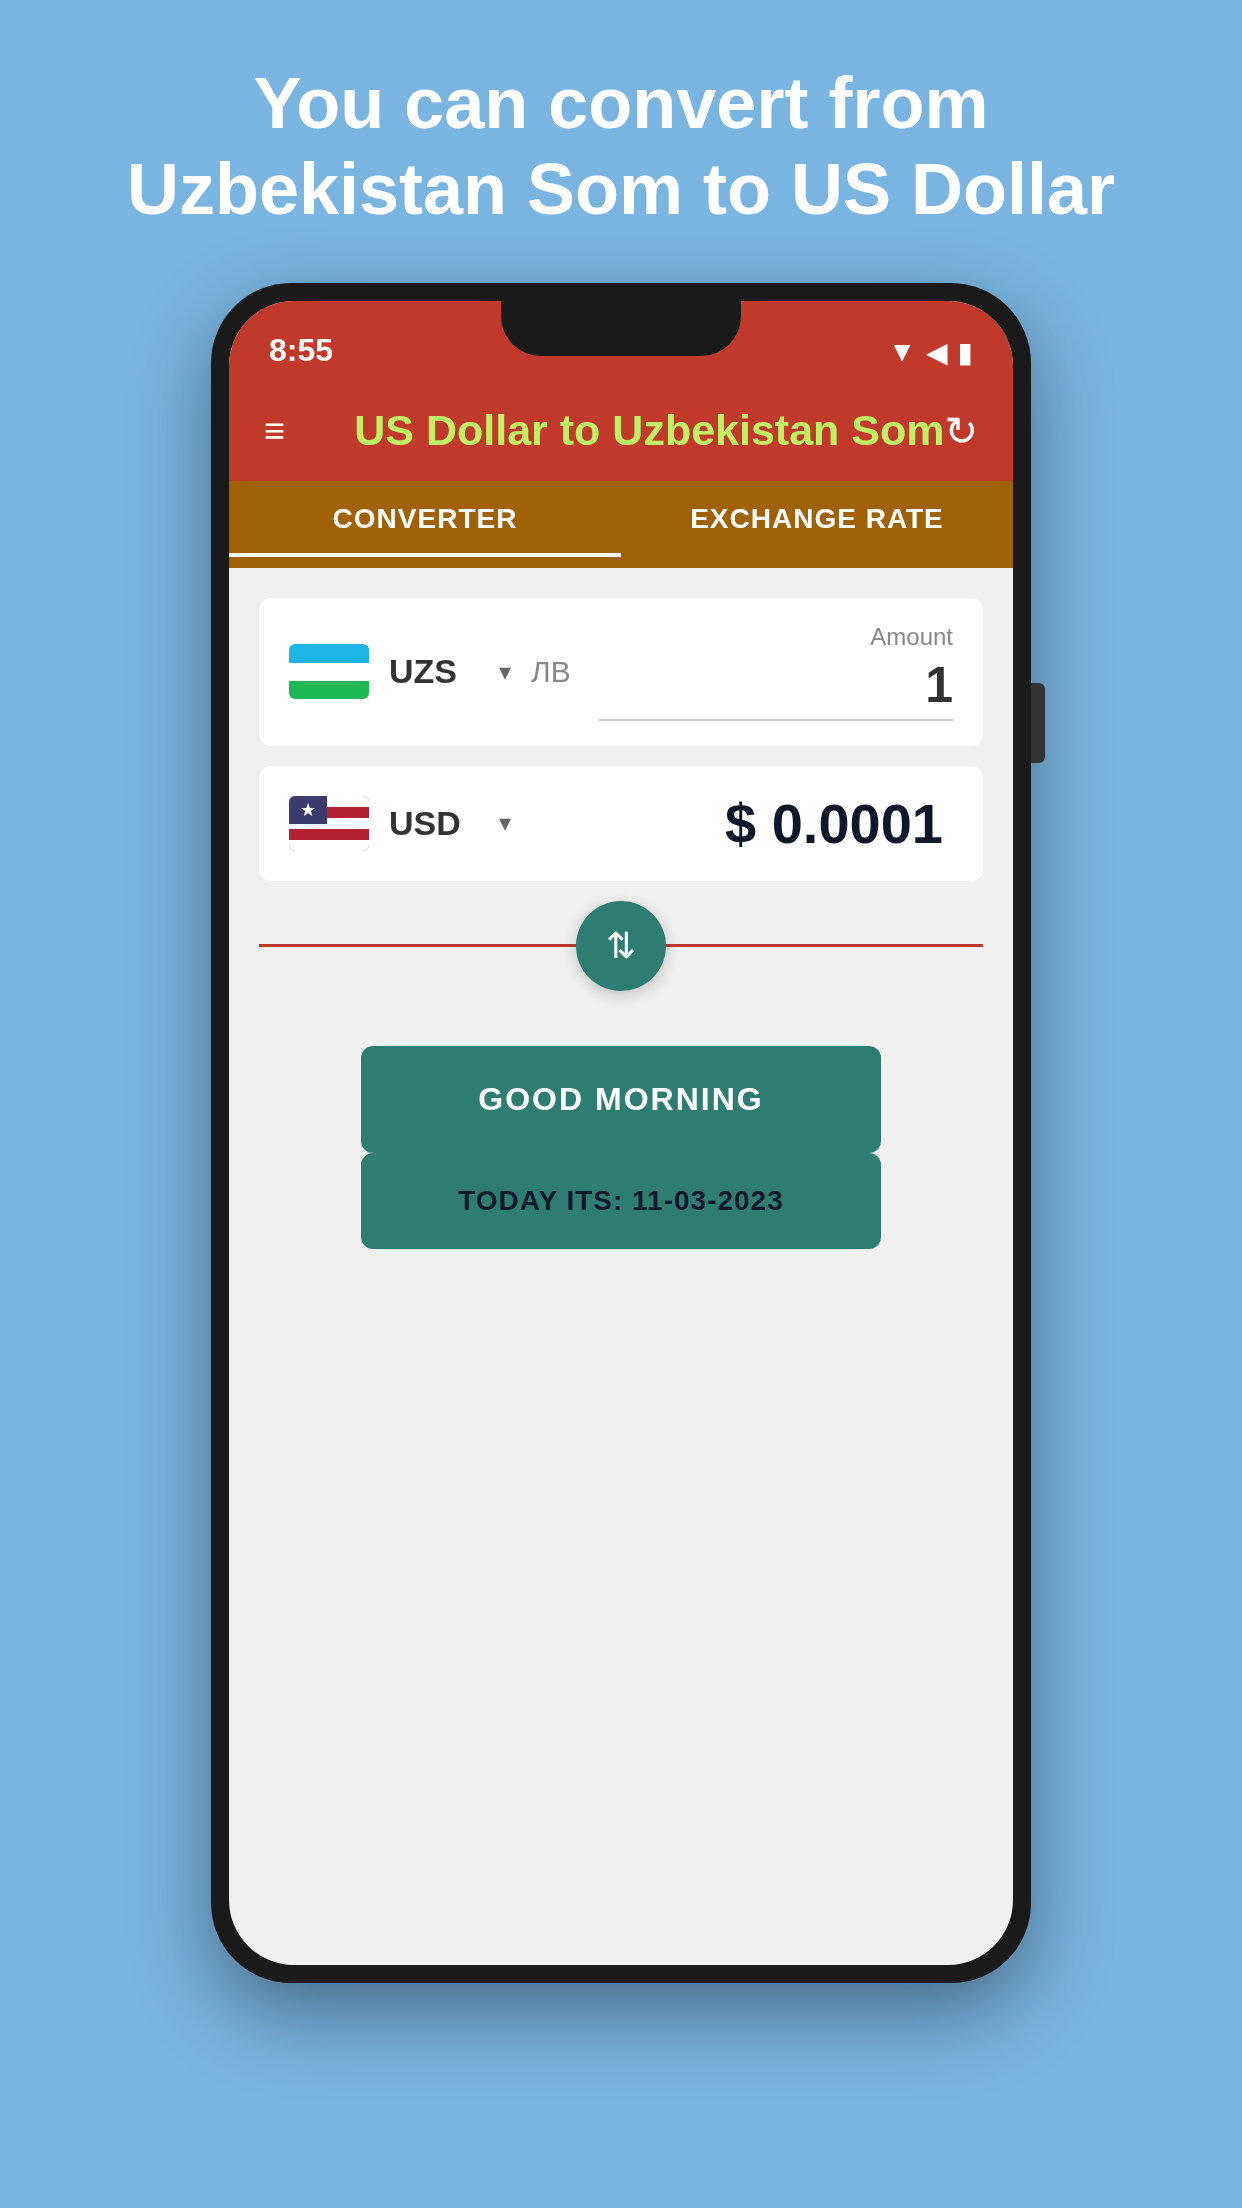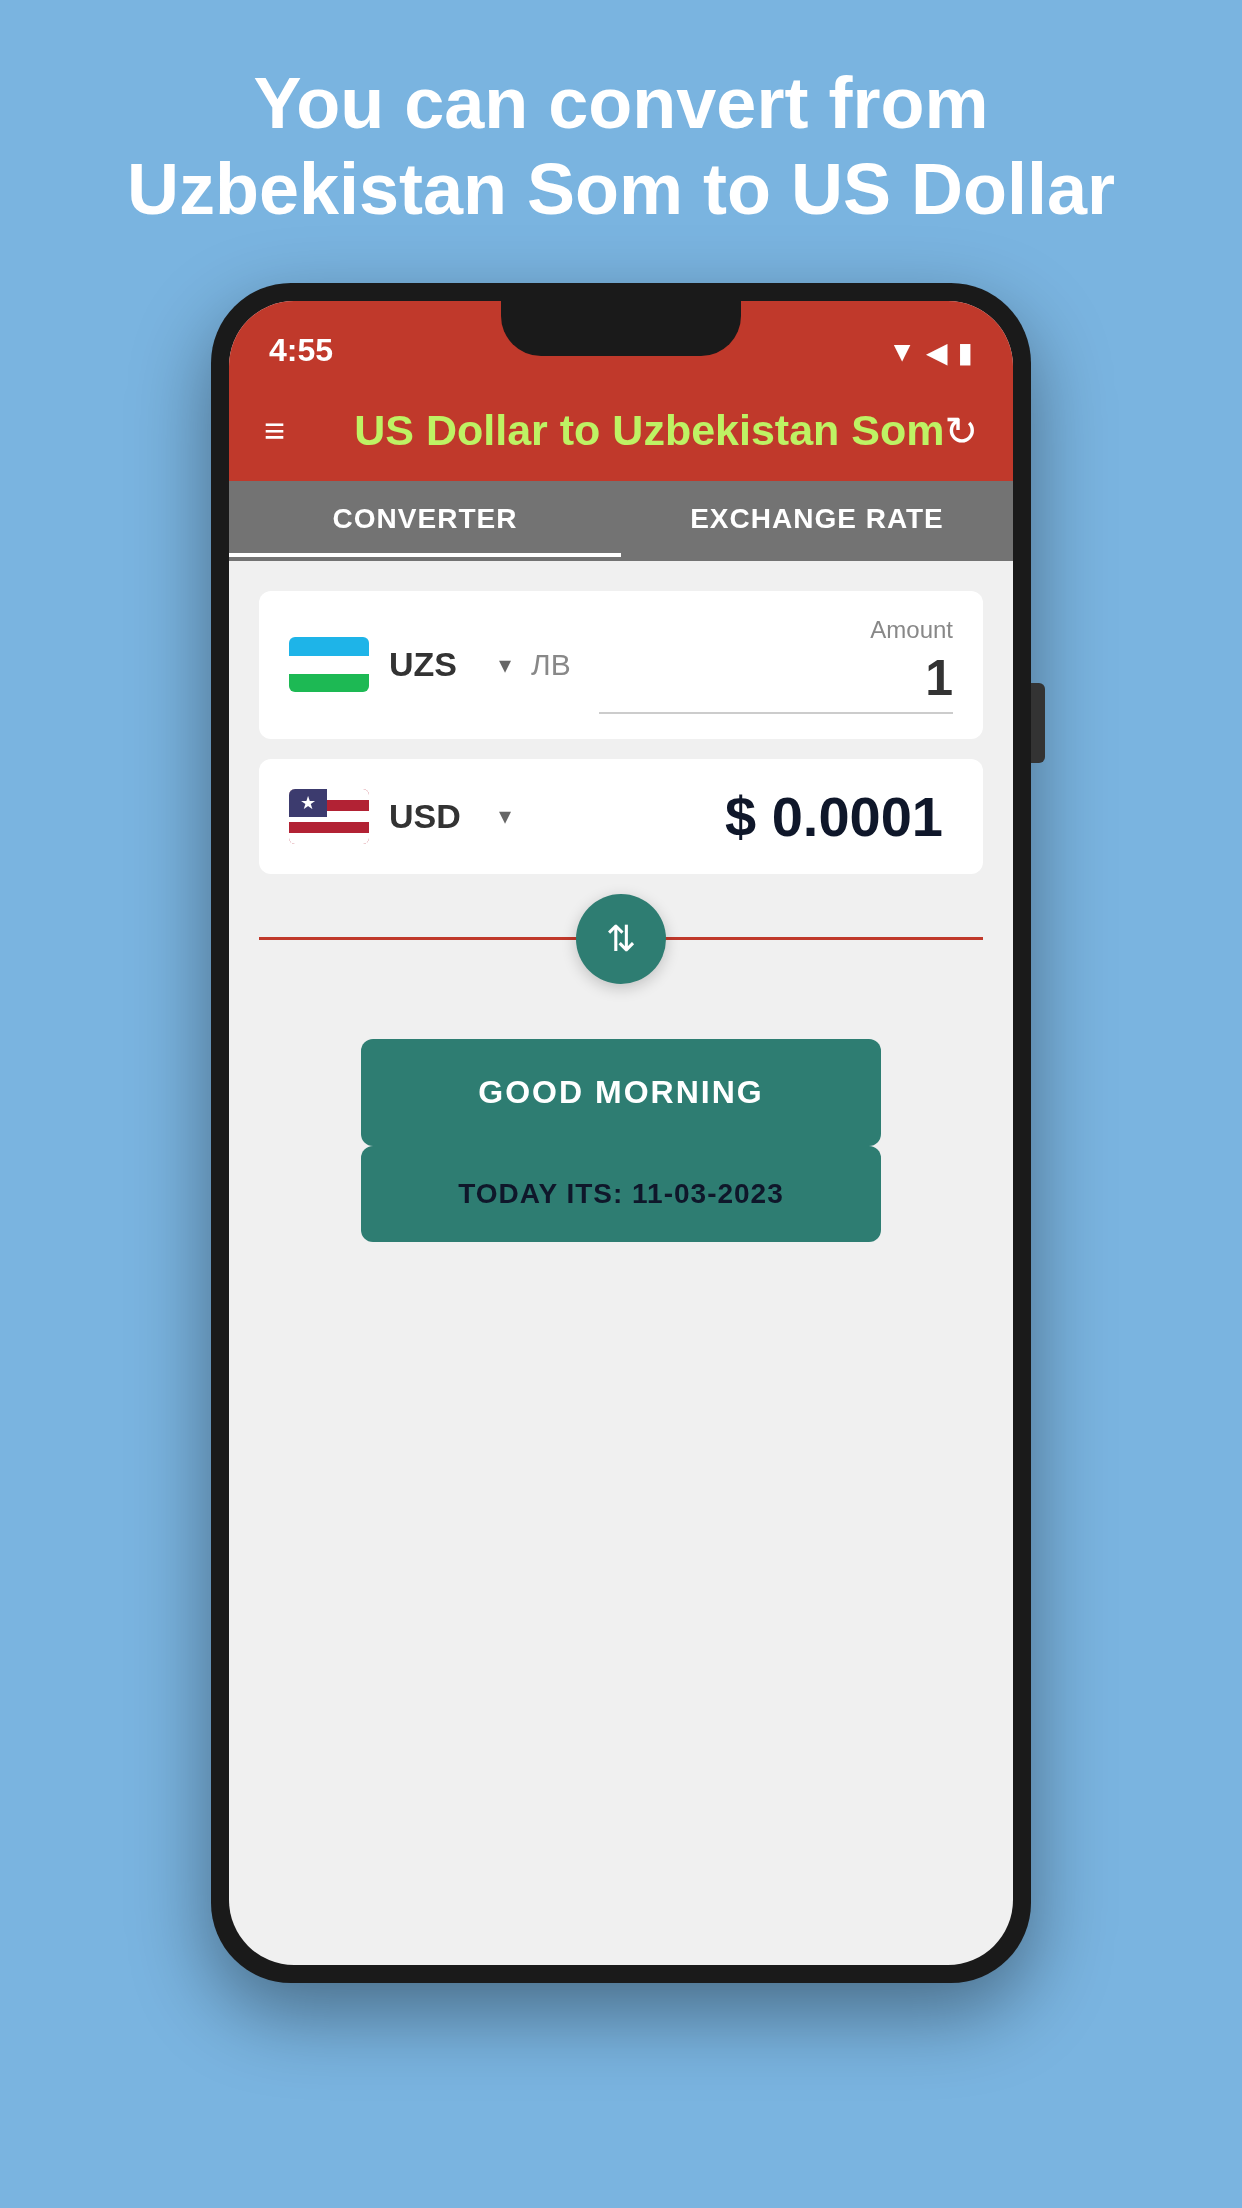--- a/index.html
+++ b/index.html
@@ -111,23 +111,23 @@
       flex: 1;
     }
 
     .refresh-icon {
       color: white;
       font-size: 40px;
     }
 
     
     .tabs {
-      background: #737373;
-      display: flex;
-      padding-bottom: 4px;
+      background: #a16207;
+      display: flex;
+      padding-bottom: 11px;
     }
 
     .tab {
       flex: 1;
       text-align: center;
       padding: 22px 0;
       color: white;
       font-size: 28px;
       font-weight: bold;
       letter-spacing: 1px;
@@ -350,21 +350,21 @@
 <div style="display:flex;flex-direction:column;align-items:center;width:100%;">
 
   <div class="top-text">You can convert from Uzbekistan Som to US Dollar</div>
 
   <div class="phone-shell">
     <div class="phone-inner">
 
       <div class="notch"></div>
 
       <div class="status-bar">
-        <span class="status-time">4:55</span>
+        <span class="status-time">8:55</span>
         <div class="status-icons">
           <span>▼</span>
           <span>◀</span>
           <span>▮</span>
         </div>
       </div>
 
       <div class="app-header">
         <span class="hamburger-icon">≡</span>
         <span class="header-title">US Dollar to Uzbekistan Som</span>

